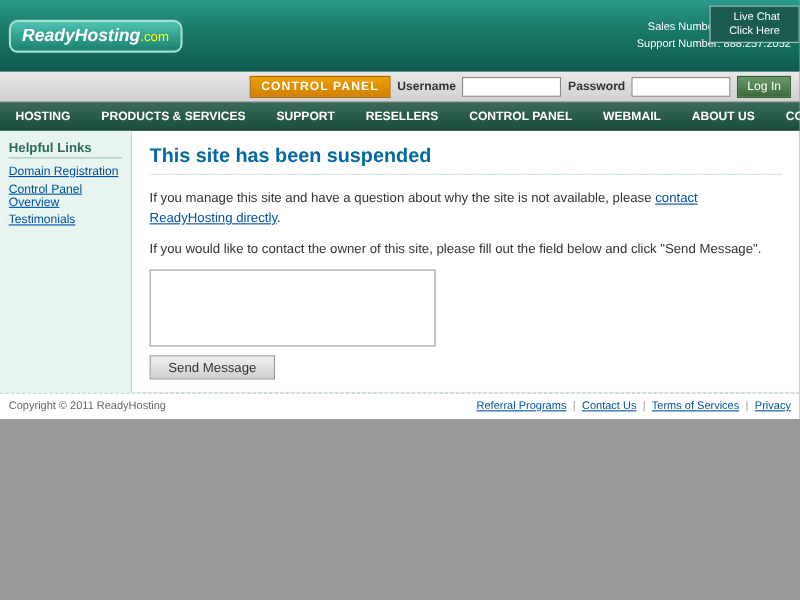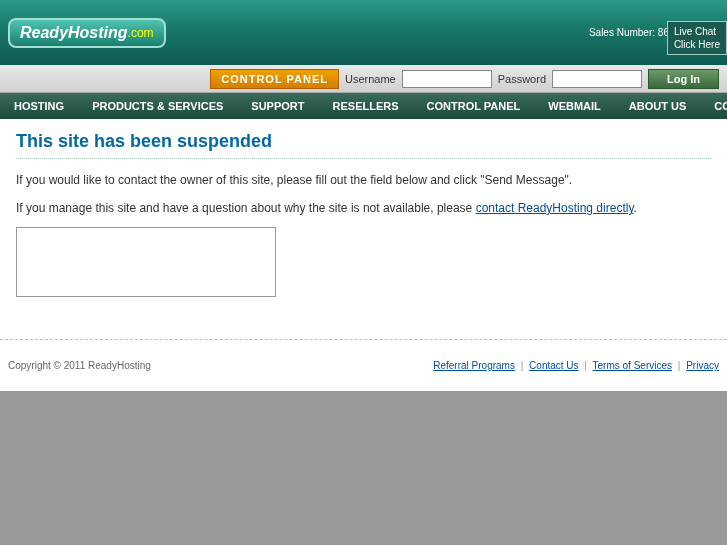--- a/index.html
+++ b/index.html
@@ -52,24 +52,23 @@
       line-height: 1.4;
     }
     .live-chat-box {
       position: absolute;
       top: 5px;
       right: 0;
       background: #1a5a50;
       border: 1px solid #a0d0c0;
       color: #fff;
       font-size: 10px;
-      padding: 3px 6px;
-      text-align: left;
+      padding: 3px 17px;
+      text-align: right;
       line-height: 1.3;
-      margin-top: 16px;
     }
 
     
     .cp-bar {
       background: linear-gradient(to bottom, #e8e8e8, #d0d0d0);
       height: 28px;
       display: flex;
       align-items: center;
       justify-content: flex-end;
       padding: 0 8px;
@@ -81,36 +80,36 @@
       color: #fff;
       font-size: 11px;
       font-weight: bold;
       padding: 3px 10px;
       border: 1px solid #b06000;
       letter-spacing: 1px;
     }
     .cp-bar label {
       font-size: 11px;
       color: #333;
-      font-weight: normal;
+      font-weight: bold;
     }
     .cp-bar input[type="text"], .cp-bar input[type="password"] {
       height: 18px;
       font-size: 11px;
       border: 1px solid #888;
       padding: 1px 3px;
       width: 90px;
     }
     .login-btn {
       background: linear-gradient(to bottom, #6a9a6a, #3a6a3a);
       color: #fff;
       font-size: 11px;
-      font-weight: bold;
+      font-weight: normal;
       border: 1px solid #2a5a2a;
-      padding: 2px 18px;
+      padding: 2px 8px;
       cursor: pointer;
       height: 20px;
     }
 
     
     .nav {
       background: linear-gradient(to bottom, #3a6a5a, #1a4a3a);
       height: 26px;
       display: flex;
       align-items: center;
@@ -199,21 +198,21 @@
       font-size: 12px;
       padding: 3px 16px;
       cursor: pointer;
       color: #333;
     }
 
     
     .footer {
       background: #fff;
       border-top: 1px dashed #aaccbb;
-      padding: 20px 8px;
+      padding: 6px 8px;
       display: flex;
       justify-content: space-between;
       align-items: flex-end;
     }
     .footer-left {
       color: #666;
       font-size: 10px;
     }
     .footer-right {
       color: #0050a0;
@@ -233,20 +232,21 @@
 
 <div class="header">
   <div class="logo-area">
     <div class="logo-box">
       <span class="logo-text">ReadyHosting</span>
         <span class="logo-com">.com</span>
     </div>
   </div>
   <div class="header-right">
     <div class="contact-info">Sales Number: 866.487.3239</div>
+    <div class="contact-info">Support Number: 888.257.2052</div>
   </div>
   <div class="live-chat-box">
     <div>Live Chat</div>
     <div>Click Here</div>
   </div>
 </div>
 
 <div class="cp-bar">
   <span class="cp-label">CONTROL PANEL</span>
   <label>Username</label>
@@ -262,28 +262,35 @@
   <div class="nav-item">SUPPORT</div>
   <div class="nav-item">RESELLERS</div>
   <div class="nav-item">CONTROL PANEL</div>
   <div class="nav-item">WEBMAIL</div>
   <div class="nav-item">ABOUT US</div>
   <div class="nav-item">CONTACT</div>
 </div>
 
 <div class="main-wrapper">
 
+  <div class="sidebar">
+    <div class="sidebar-title">Helpful Links</div>
+    <a class="sidebar-link">Domain Registration</a>
+    <a class="sidebar-link">Control Panel Overview</a>
+    <a class="sidebar-link">Testimonials</a>
+  </div>
 
   <div class="content">
     <div class="page-title">This site has been suspended</div>
-    <p class="content-text">If you would like to contact the owner of this site, please fill out the field below and click "Send Message".</p>
     <p class="content-text">
       <span>If you manage this site and have a question about why the site is not available, please </span><a class="content-link">contact ReadyHosting directly</a><span>.</span>
     </p>
+    <p class="content-text">If you would like to contact the owner of this site, please fill out the field below and click "Send Message".</p>
     <textarea class="message-textarea" style=""></textarea>
+    <button class="send-btn">Send Message</button>
   </div>
 </div>
 
 <div class="footer">
   <span class="footer-left">Copyright © 2011 ReadyHosting</span>
   <div class="footer-right">
     <span>Referral Programs</span>
     <span class="footer-sep">|</span>
     <span>Contact Us</span>
     <span class="footer-sep">|</span>

